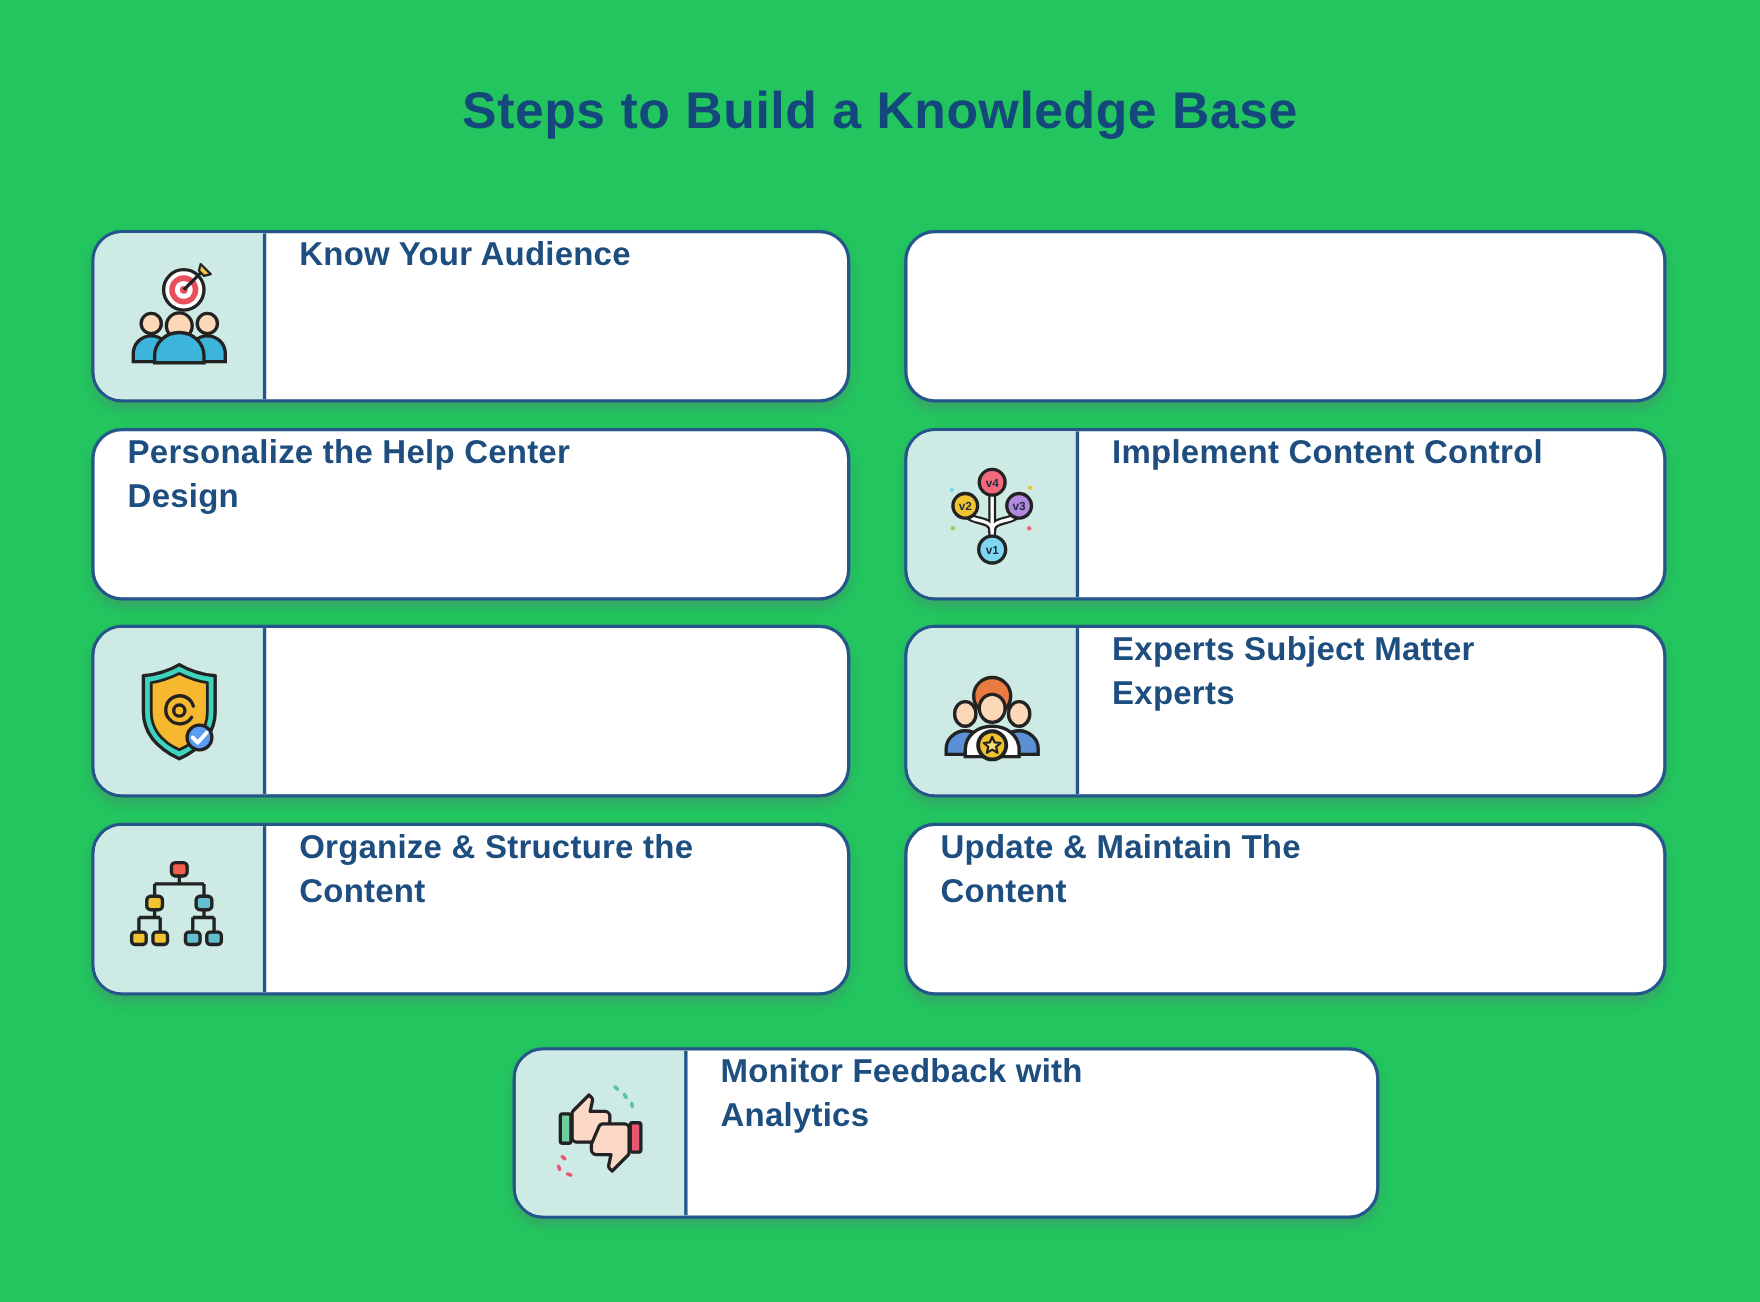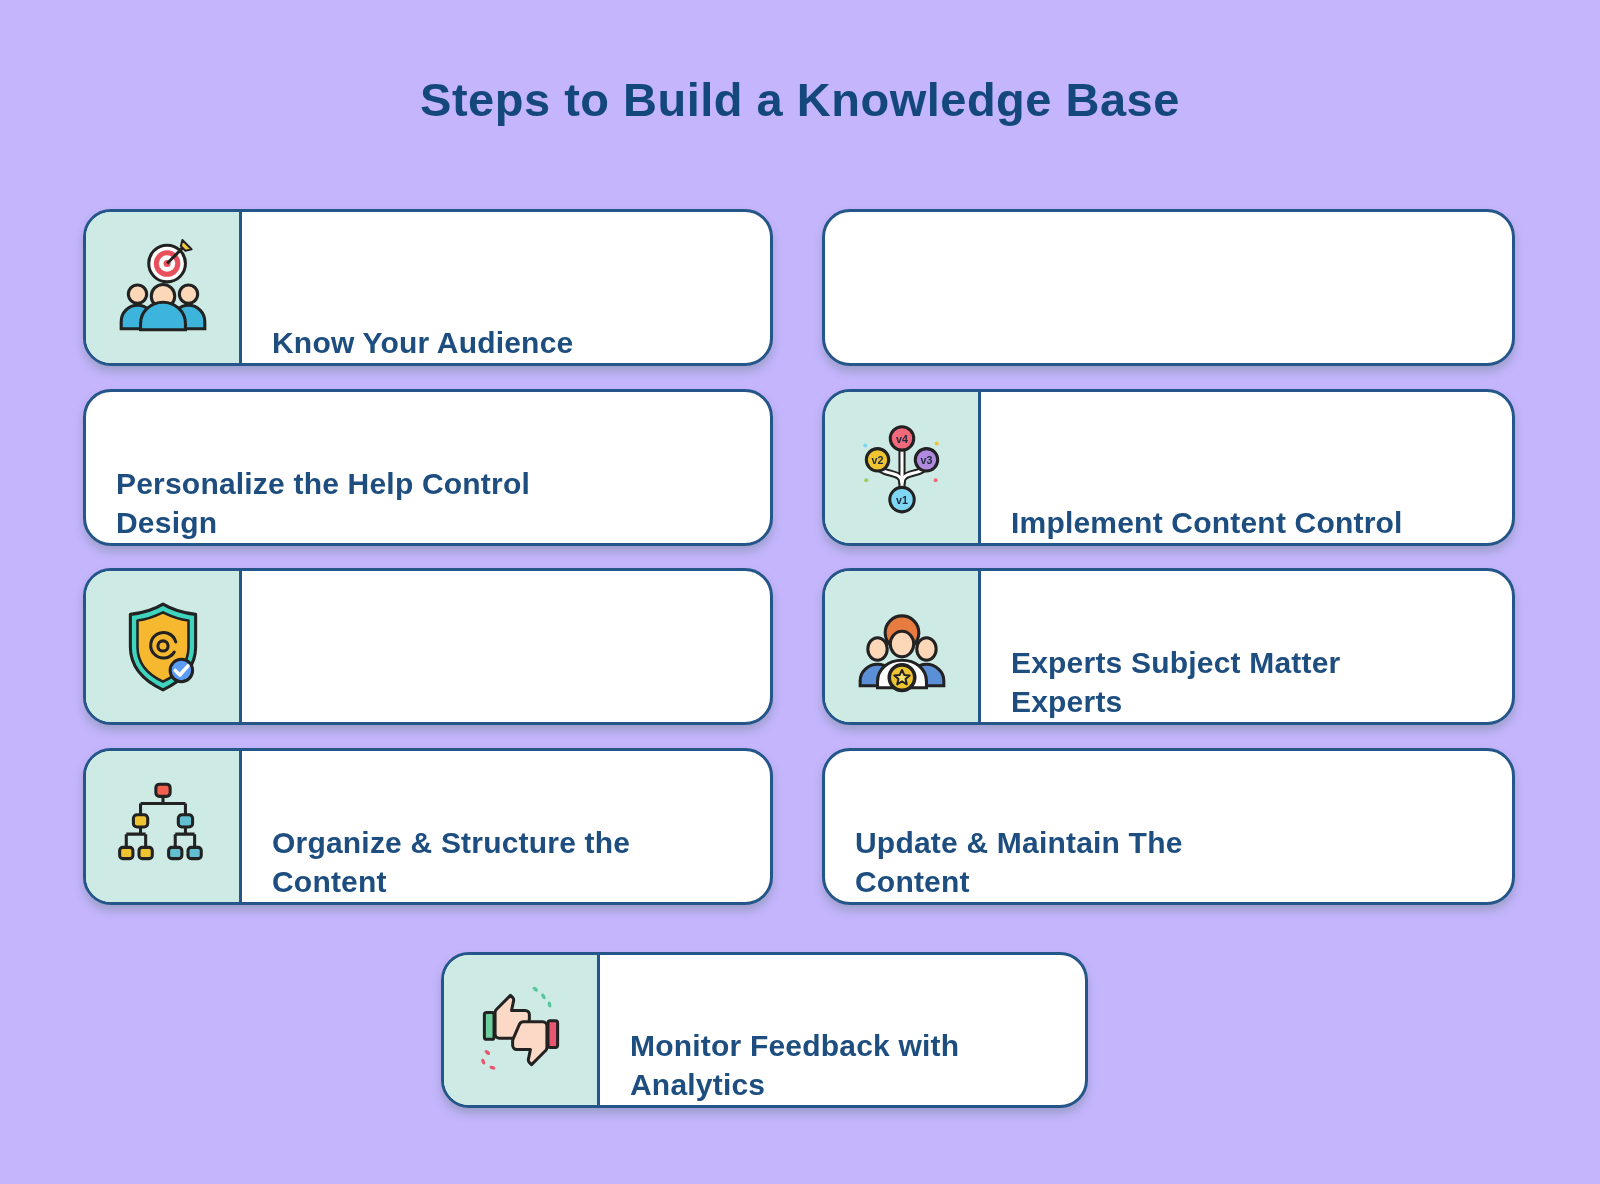--- a/index.html
+++ b/index.html
@@ -1,49 +1,49 @@
 <!DOCTYPE html>
 <html><head>
 <meta charset="utf-8">
 <style>
   html,body{margin:0;padding:0;}
   .canvas{
     position:relative;width:1600px;height:1184px;
-    background:#c4b5fd;overflow:hidden;
+    background:#22c55e;overflow:hidden;
     font-family:"Liberation Sans",sans-serif;
   }
   .page-title{
     position:absolute;top:72px;left:0;right:0;
     text-align:center;font-size:47px;font-weight:bold;
     color:#14487c;letter-spacing:.5px;
   }
   .card{
     position:absolute;display:flex;background:#ffffff;
     border:3px solid #24568a;border-radius:28px;
     box-shadow:0 6px 8px rgba(90,120,118,.35);
     overflow:hidden;box-sizing:border-box;
   }
   .icon-cell{
     flex:0 0 153px;background:#cdebe4;border-right:3px solid #24568a;
     display:flex;align-items:center;justify-content:center;
   }
   .label-cell{
-    flex:1;display:flex;align-items:flex-end;
+    flex:1;display:flex;align-items:flex-start;
     padding:0 16px 0 30px;
   }
   .label-cell .label{
     font-size:30px;font-weight:bold;color:#1d4e7f;
     line-height:1.32;white-space:pre-line;letter-spacing:.2px;
   }
   svg text{font-family:"Liberation Sans",sans-serif;}
   
   .r1{top:209px;height:157px}.r2{top:389px;height:157px}
   .r3{top:568px;height:157px}.r4{top:748px;height:157px}
   .colL{left:83px;width:690px}.colR{left:822px;width:693px}
-  .rowC{top:952px;left:441px;width:647px;height:156px}
+  .rowC{top:952px;left:466px;width:788px;height:156px}
 </style>
 </head>
 <body>
 
 <div class="canvas">
 
   <div class="page-title">Steps to Build a Knowledge Base</div>
 
   <div class="card r1 colL">
     <div class="icon-cell">
@@ -67,21 +67,21 @@
     <div class="label-cell">
       <span class="label">Know Your Audience</span>
     </div>
   </div>
 
   <div class="card r1 colR">
   </div>
 
   <div class="card r2 colL">
     <div class="label-cell">
-      <span class="label">Personalize the Help Control
+      <span class="label">Personalize the Help Center
 Design</span>
     </div>
   </div>
 
   <div class="card r2 colR">
     <div class="icon-cell">
       <svg viewBox="0 0 100 100" width="102" height="102">
         <g fill="none" stroke="#222" stroke-width="7" stroke-linecap="round">
           <path d="M50,78 V28"></path>
           <path d="M50,64 C50,52 27,58 27,46"></path>

